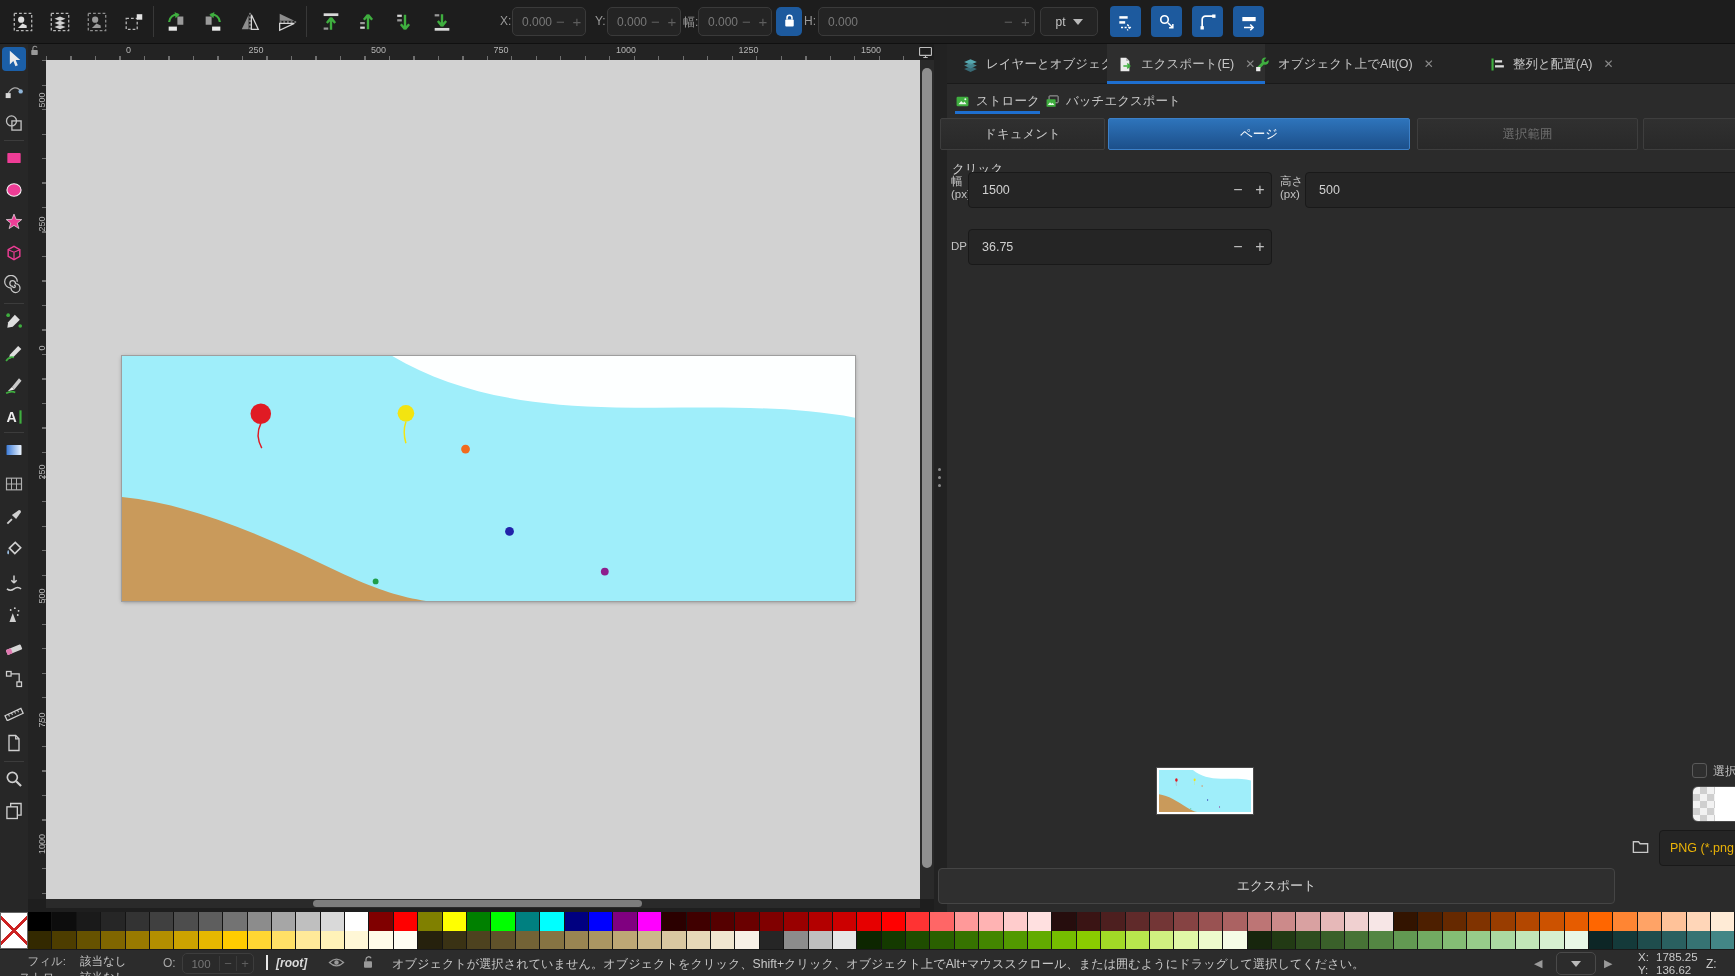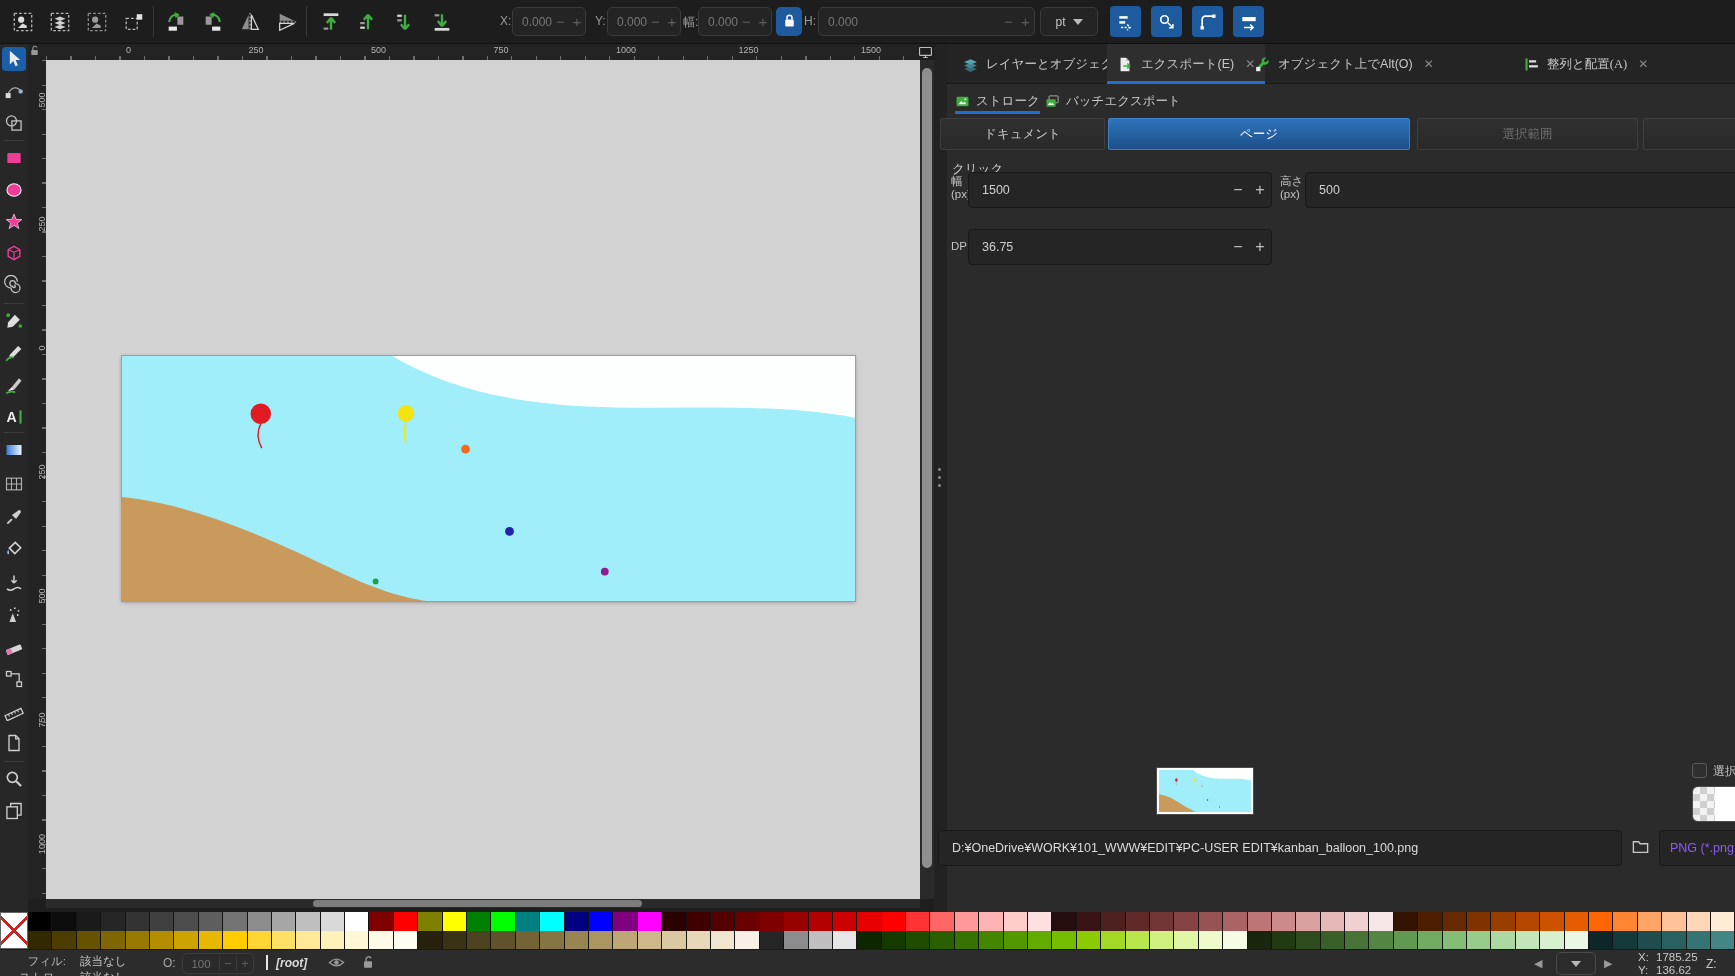--- a/index.html
+++ b/index.html
@@ -69,21 +69,21 @@
   #preview { position:absolute; left:210px; top:724px; width:96px; height:46px; background:#fff; padding:2px; box-shadow:0 0 0 1px #4a4a4a; }
   #sel-check { position:absolute; left:745px; top:719px; width:15px; height:15px; background:#2f2f2f; border:1px solid #5a5a5a; border-radius:3px; }
   #sel-check-label { position:absolute; left:766px; top:719px; width:22px; overflow:hidden; white-space:nowrap; color:#c3c3c3; font-size:12px; }
   #bg-swatch { position:absolute; left:745px; top:742px; width:50px; height:36px; border-radius:6px; border:1px solid #4a4a4a; overflow:hidden;
     background:conic-gradient(#cfcfcf 0 25%,#f2f2f2 0 50%,#cfcfcf 0 75%,#f2f2f2 0) 0 0/14px 14px; }
   #bg-swatch .half { position:absolute; right:0; top:0; width:55%; height:100%; background:#fff; }
   #path-field { position:absolute; left:-9px; top:786px; width:684px; height:36px; background:#252525; border:1px solid #191919; border-radius:4px; display:flex; align-items:center; }
   #path-field .val { padding-left:13px; color:#dcdcdc; font-size:12.5px; white-space:nowrap; overflow:hidden; }
   #folder-btn { position:absolute; left:681px; top:792px; width:24px; height:24px; display:flex; align-items:center; justify-content:center; }
   #format-dd { position:absolute; left:712px; top:786px; width:80px; height:36px; background:#252525; border:1px solid #191919; border-radius:4px; display:flex; align-items:center; overflow:hidden; }
-  #format-dd .val { padding-left:10px; color:#8b5cf6; font-size:12.5px; white-space:nowrap; }
+  #format-dd .val { padding-left:10px; color:#eab308; font-size:12.5px; white-space:nowrap; }
   #export-btn { position:absolute; left:-9px; top:824px; width:677px; height:36px; background:#2f2f2f; border:1px solid #454545; border-radius:4px; display:flex; align-items:center; justify-content:center; color:#d6d6d6; font-size:13px; }
 
   
   #palette { position:absolute; left:0; top:912px; width:1735px; height:37px; background:#1c1c1c; }
   #none-swatch { position:absolute; left:0; top:0; width:28px; height:37px; background:
     linear-gradient(45deg,transparent 46%,#c22 46% 54%,transparent 54%),
     linear-gradient(-45deg,transparent 46%,#c22 46% 54%,transparent 54%),#fff; border:1px solid #666; }
   .prow { position:absolute; left:28px; width:1707px; height:18.5px; display:flex; }
   .sw { flex:1; border-right:1px solid #141414; }
 
@@ -600,21 +600,21 @@
         <div class="dtab" style="left: 297px;">
           <span style="display: inline-flex;">
             <svg width="17" height="17" viewBox="0 0 24 24">
               <path d="M20.5 5.5 a5 5 0 0 1 -6.5 6.5 l-6 6 a2.1 2.1 0 0 1 -3 -3 l6 -6 a5 5 0 0 1 6.5 -6.5 l-2.8 2.8 a1.9 1.9 0 0 0 2.7 2.7 z" fill="#3fae3f"></path>
               <rect x="3" y="15.5" width="6" height="6" fill="#ececec"></rect>
             </svg>
           </span>
           <span>オブジェクト上でAlt(O)</span>
           <span class="x">✕</span>
         </div>
-        <div class="dtab" style="left: 566px; font-family: Liberation Serif, serif;">
+        <div class="dtab" style="left: 532px;">
           <span style="display: inline-flex;">
             <svg width="17" height="17" viewBox="0 0 24 24">
               <rect x="3.5" y="3.5" width="3" height="17" fill="#3fae3f"></rect>
               <rect x="8.5" y="6" width="10" height="3.2" fill="#dcdcdc"></rect>
               <rect x="8.5" y="13" width="12.5" height="3.2" fill="#dcdcdc"></rect>
             </svg>
           </span>
           <span>整列と配置(A)</span>
           <span class="x">✕</span>
         </div>
@@ -691,32 +691,32 @@
           <circle cx="519" cy="460" r="6" fill="#1f9e48"></circle>
         </svg>
     </div>
 
     <div id="sel-check"></div>
     <div id="sel-check-label">選択</div>
     <div id="bg-swatch">
         <div class="half"></div>
       </div>
 
-    <div id="path-field">
-      <span class="val">D:¥OneDrive¥WORK¥101_WWW¥EDIT¥PC-USER EDIT¥kanban_balloon_100.png</span>
-    </div>
     <div id="folder-btn">
         <span><span style="display: inline-flex;">
             <svg width="19" height="19" viewBox="0 0 24 24">
               <path d="M3 6 h6.5 l2 2.5 H21 v11 H3 z" fill="none" stroke="#c8c8c8" stroke-width="1.7"></path>
             </svg>
           </span></span>
       </div>
     <div id="format-dd">
       <span class="val">PNG (*.png</span>
+    </div>
+    <div id="export-btn">
+      <span>エクスポート</span>
     </div>
   </div>
 
   <div id="palette">
     <div id="none-swatch"></div>
     <div class="prow" style="top:0" id="prow1">
         <div class="sw" style="background: rgb(0, 0, 0);"></div>
         <div class="sw" style="background: rgb(13, 13, 13);"></div>
         <div class="sw" style="background: rgb(26, 26, 26);"></div>
         <div class="sw" style="background: rgb(38, 38, 38);"></div>
@@ -883,20 +883,21 @@
             <path d="M2 12 q10 -9.5 20 0 q-10 9.5 -20 0 z" fill="none" stroke="#9a9a9a" stroke-width="1.7"></path>
             <circle cx="12" cy="12" r="3.1" fill="#9a9a9a"></circle>
           </svg>
         </span></span>
     <span class="abs" style="left:360px;top:4px" id="locko-slot"><span style="display: inline-flex;">
           <svg width="16" height="16" viewBox="0 0 24 24">
             <rect x="6" y="11" width="12" height="9.5" rx="1.5" fill="#9a9a9a"></rect>
             <path d="M9 11 V8 a4 4 0 0 1 7.6 -1.6" fill="none" stroke="#9a9a9a" stroke-width="2"></path>
           </svg>
         </span></span>
+    <span id="status-msg">オブジェクトが選択されていません。オブジェクトをクリック、Shift+クリック、オブジェクト上でAlt+マウススクロール、または囲むようにドラッグして選択してください。</span>
     <span class="pal-arrow" style="left:1534px">◀</span>
     <div id="pal-dd">
         <span class="caret-down"></span>
       </div>
     <span class="pal-arrow" style="left:1604px">▶</span>
     <div id="coords">
       <div><span class="lab">X:</span><span>1785.25</span></div>
       <div><span class="lab">Y:</span><span>136.62</span></div>
     </div>
     <span id="zoom-label">Z:</span>

